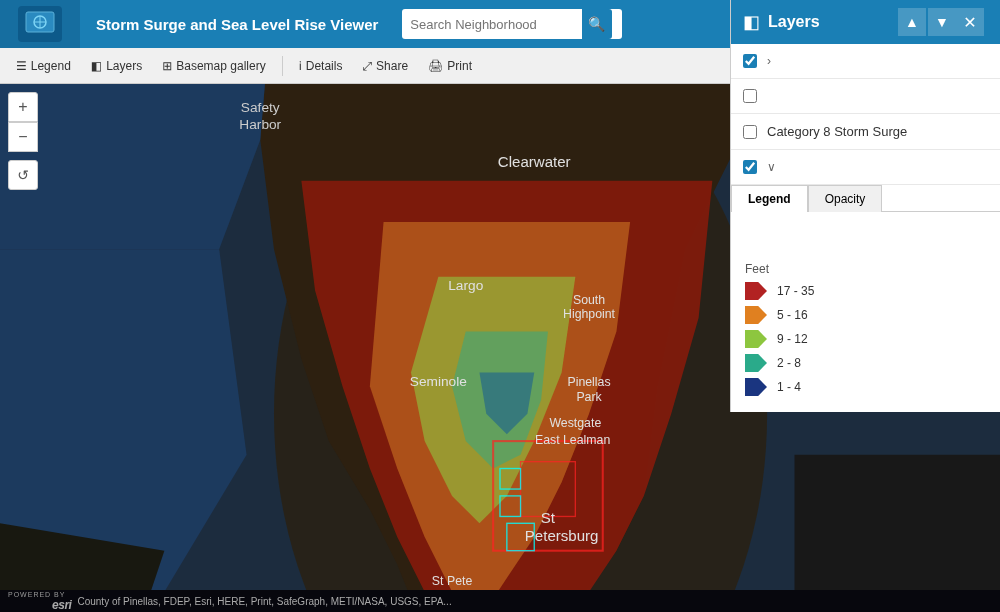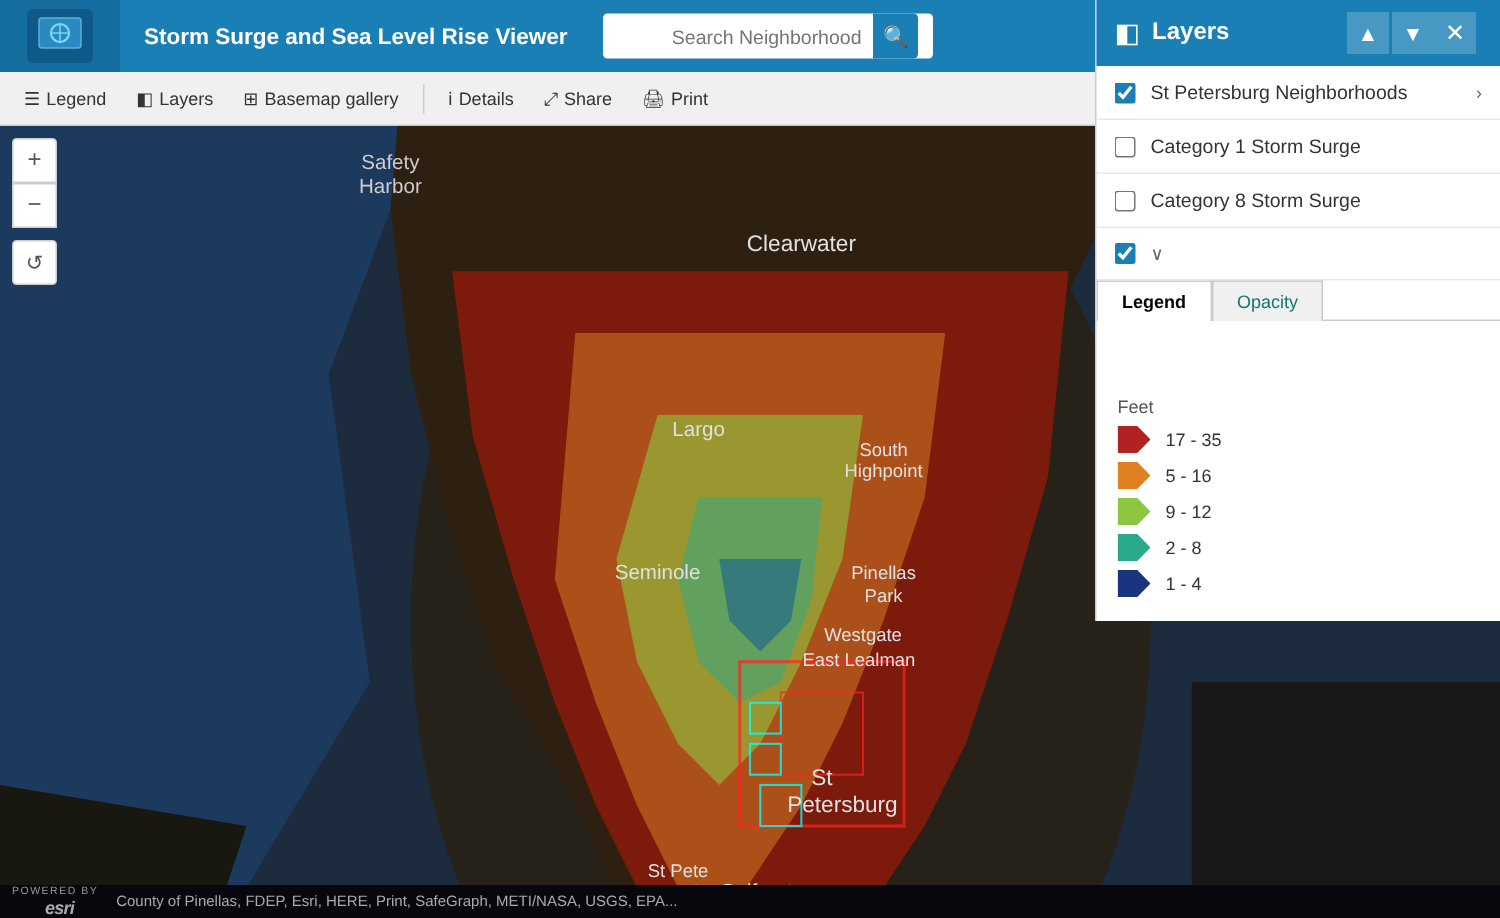--- a/index.html
+++ b/index.html
@@ -51,21 +51,20 @@
     }
     #search-input {
       border: none;
       outline: none;
       width: 180px;
       height: 28px;
       padding: 0 8px;
       font-size: 13px;
       color: #666;
       background: transparent;
-      text-align: right;
     }
     #search-btn {
       background: #1a7fb5;
       border: none;
       width: 30px;
       height: 30px;
       display: flex;
       align-items: center;
       justify-content: center;
       cursor: pointer;
@@ -256,21 +255,21 @@
       border-bottom: none;
       margin-bottom: -1px;
     }
     .legend-tab.active {
       background: white;
       border-bottom-color: white;
       font-weight: bold;
     }
     .legend-tab:not(.active) {
       background: #f0f0f0;
-      color: #0f766e;
+      color: #000000;
     }
 
     #legend-content {
       padding: 10px 14px;
     }
     #legend-unit {
       font-size: 12px;
       color: #555;
       margin-bottom: 6px;
       margin-top: 40px;
@@ -441,26 +440,24 @@
   <div id="layers-header">
     <span id="layers-icon">◧</span>
     <span id="layers-title">Layers</span>
     <button class="layers-arrow">▲</button>
     <button class="layers-arrow">▼</button>
     <button id="close-layers-btn">✕</button>
   </div>
 
   <div class="layer-item">
     <input type="checkbox" class="layer-checkbox" checked="" style="">
-    <span class="layer-label">St Petersburg Neighborhoods</span>
     <span class="layer-chevron">›</span>
   </div>
   <div class="layer-item">
     <input type="checkbox" class="layer-checkbox" style="">
-    <span class="layer-label">Category 1 Storm Surge</span>
   </div>
   <div class="layer-item">
     <input type="checkbox" class="layer-checkbox" style="">
     <span class="layer-label">Category 8 Storm Surge</span>
   </div>
   <div class="layer-item">
     <input type="checkbox" class="layer-checkbox" checked="" style="">
     <span class="layer-chevron">∨</span>
   </div>
 
@@ -488,18 +485,18 @@
       <span>2 - 8</span>
     </div>
     <div class="legend-row">
       <div class="legend-swatch" style="background:#1a3580;"></div>
       <span>1 - 4</span>
     </div>
   </div>
 </div>
 
 <div id="status-bar">
-  <div style="display:flex;flex-direction:column;align-items:center;margin-right:6px;">
+  <div style="display:flex;flex-direction:column;align-items:flex-end;margin-right:6px;">
     <span id="esri-logo" style="color:#999;font-size:7px;letter-spacing:1px;">POWERED BY</span>
     <span style="color:#aaa;font-size:12px;font-weight:bold;font-style:italic;letter-spacing:-0.5px;">esri</span>
   </div>
   <span id="attribution">County of Pinellas, FDEP, Esri, HERE, Print, SafeGraph, METI/NASA, USGS, EPA...</span>
 </div>
 
 </body></html>

